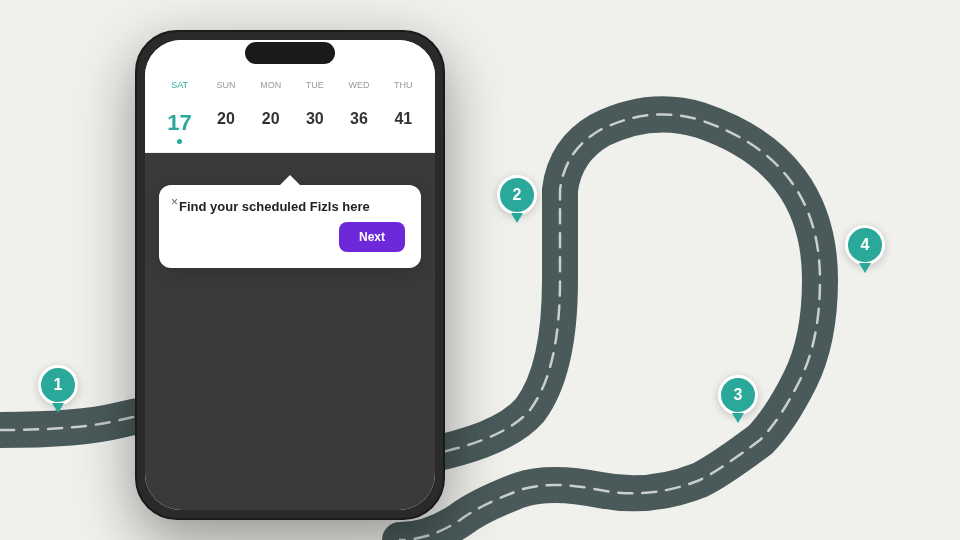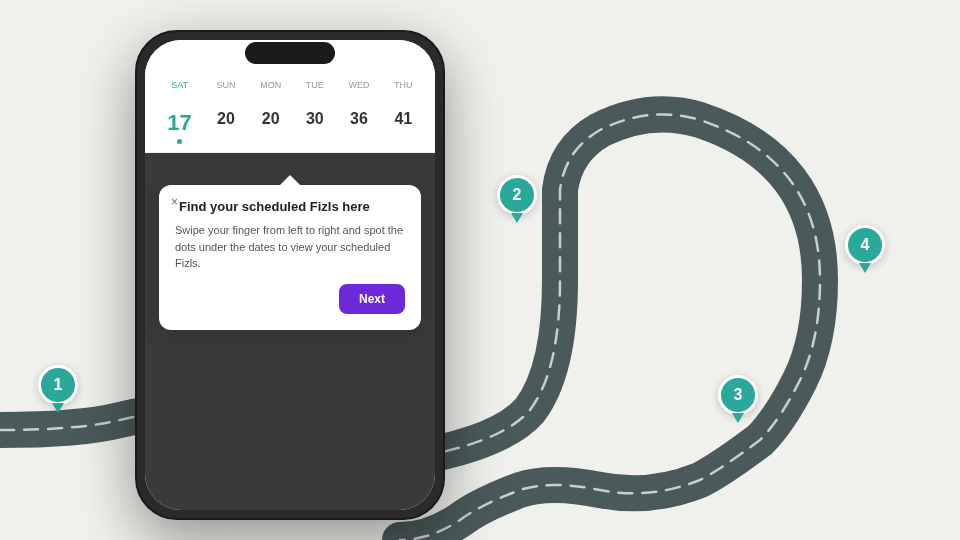--- a/index.html
+++ b/index.html
@@ -260,21 +260,20 @@
         </div>
       </div>
 
       <div class="phone-body">
         
       </div>
 
       <div class="popup">
         <span class="popup-close">×</span>
         <div class="popup-title">Find your scheduled Fizls here</div>
-        <div class="popup-text">Swipe your finger from left to right and spot the dots under the dates to view your scheduled Fizls.</div>
         <button class="popup-next-btn">Next</button>
       </div>
     </div>
   </div>
 </div>
 
 <div class="pin" style="left:38px; top:365px;">
   <div class="pin-circle">1</div>
   <div class="pin-tail"></div>
 </div>

